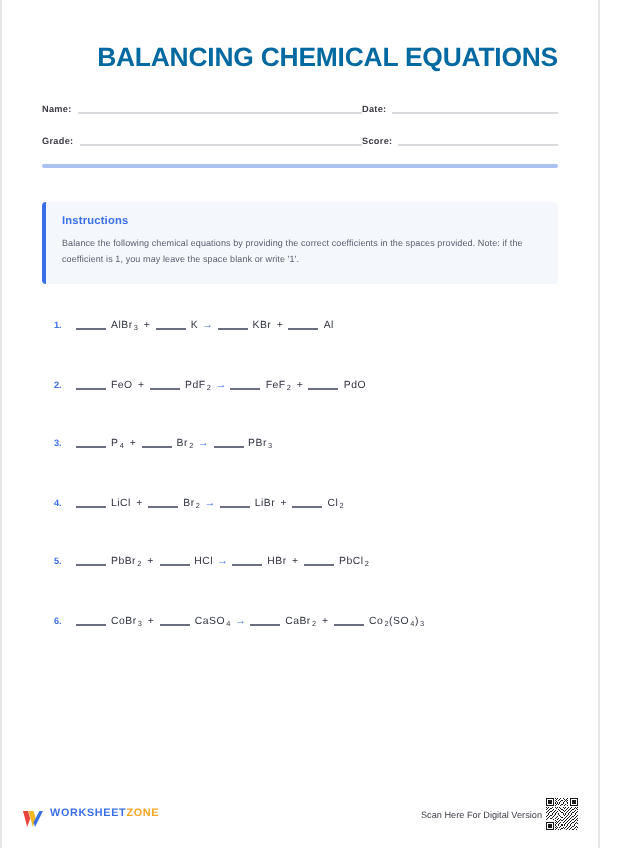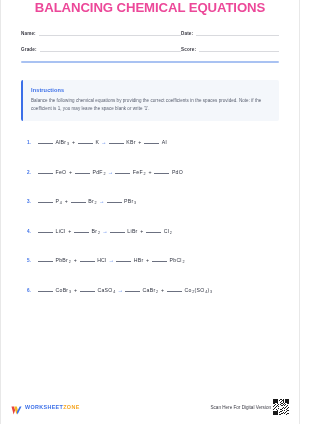--- a/index.html
+++ b/index.html
@@ -31,25 +31,26 @@
     left: 0;
     top: 0;
     right: 0;
     bottom: 0;
     padding: 0 20px;
     box-sizing: border-box;
   }
 
   
   .title {
-    text-align: center;
-    color: #ec4899;
+    text-align: right;
+    color: #0369a1;
     font-weight: bold;
     font-size: 13.2px;
     letter-spacing: -0.1px;
+    margin-top: 21px;
     white-space: nowrap;
   }
 
   
   .info-block {
     margin-top: 14px;
   }
   .info-row {
     display: flex;
     align-items: flex-end;

